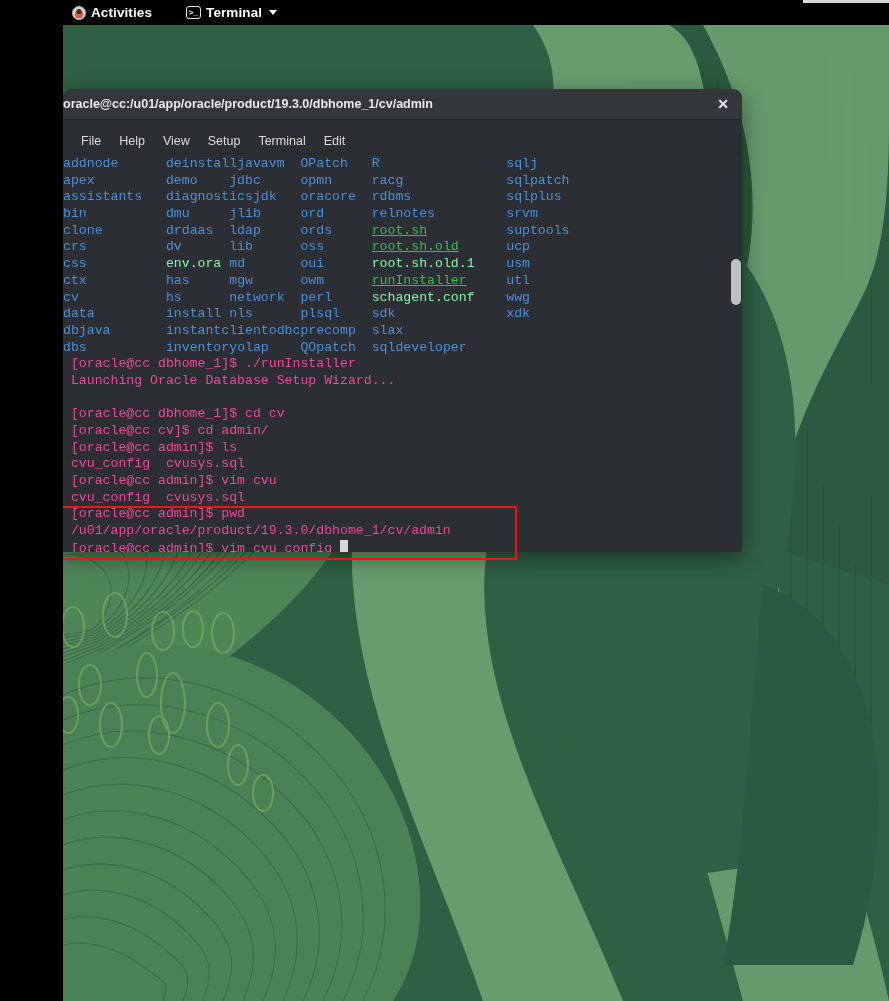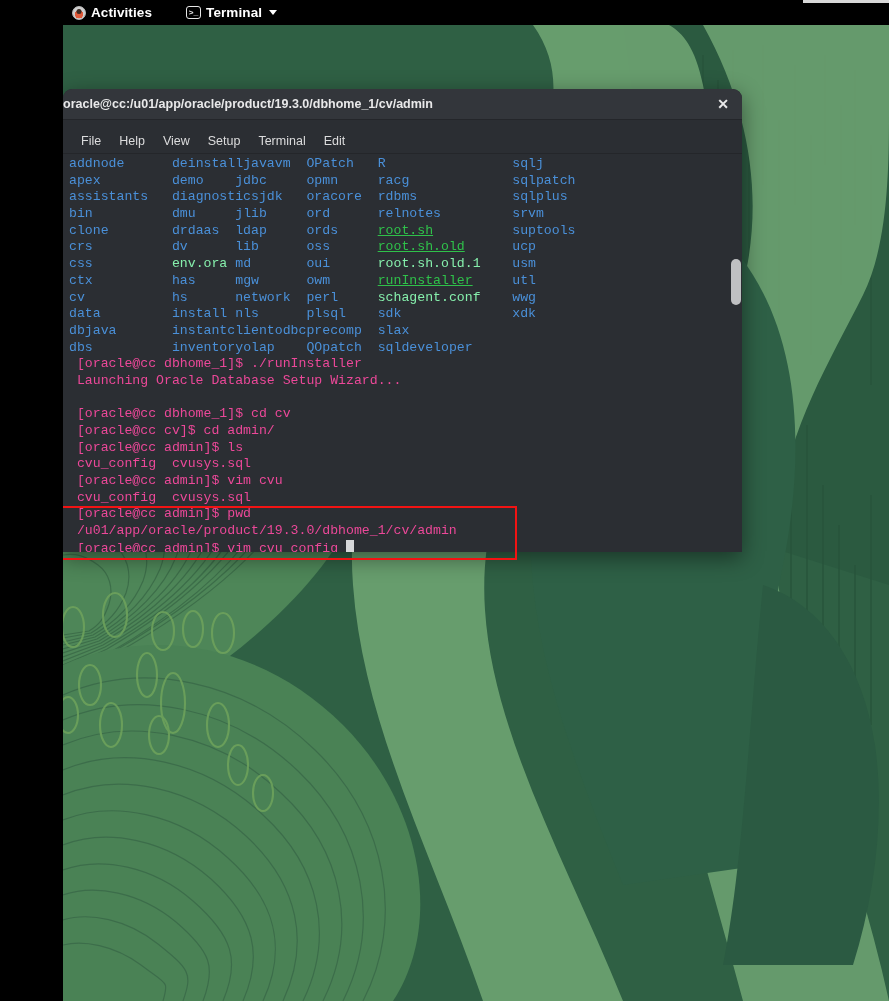--- a/index.html
+++ b/index.html
@@ -83,21 +83,21 @@
   }
   #term-body {
     position: relative; height: 405px; background: #2b2e33; padding: 2px 0 0 0;
     overflow: hidden;
   }
   #term-text {
     font-family: "Liberation Mono", "DejaVu Sans Mono", monospace;
     font-size: 13.2px; line-height: 16.7px; white-space: pre;
     padding-left: 0px; color: #d6d7d9;
   }
-  .trow { height: 16.7px; white-space: pre; margin-left: 6px; }
+  .trow { height: 16.7px; white-space: pre; }
   .c-dir  { color: #4a90d9; }
   .c-exe  { color: #2fc14a; text-decoration: underline; }
   .c-file { color: #86efac; }
   .c-txt  { color: #ec4899; }
   .cursor {
     display: inline-block; width: 8px; height: 14px; background: #d6d7d9;
     vertical-align: -2px;
   }
   #scrollbar-track {
     position: absolute; right: 0; top: 0; width: 13px; height: 405px;

